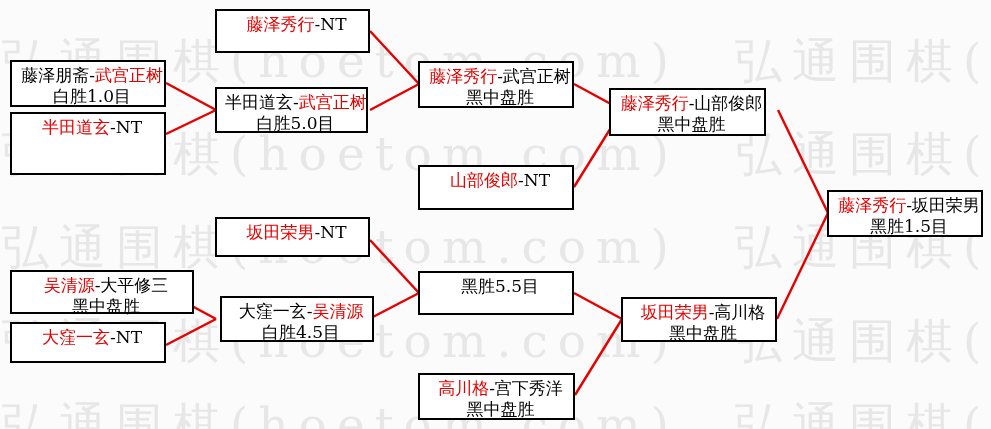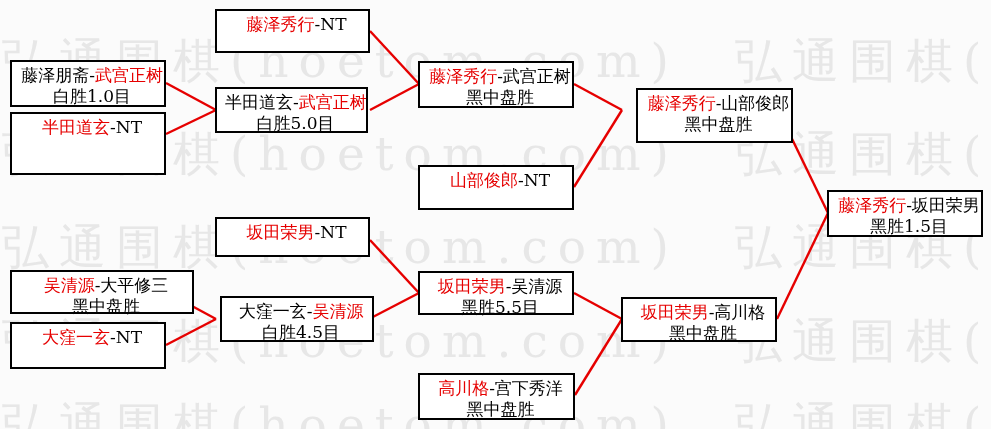--- a/index.html
+++ b/index.html
@@ -76,50 +76,49 @@
 
   <div class="box" style="left:418px;top:61px;width:156px;height:47px">
     <div class="ln"><span class="red">藤泽秀行</span><span>-武宫正树</span></div>
     <div class="ln">黑中盘胜</div>
   </div>
 
   <div class="box" style="left:418px;top:165px;width:156px;height:45px">
     <div class="ln"><span class="red">山部俊郎</span><span>-NT</span></div>
   </div>
 
-  <div class="box" style="left:636px;top:88px;width:157px;height:55px">
+  <div class="box" style="left:609px;top:88px;width:157px;height:48px">
     <div class="ln"><span class="red">藤泽秀行</span><span>-山部俊郎</span></div>
     <div class="ln">黑中盘胜</div>
   </div>
 
   <div class="box" style="left:827px;top:190px;width:156px;height:47px">
     <div class="ln"><span class="red">藤泽秀行</span><span>-坂田荣男</span></div>
     <div class="ln">黑胜1.5目</div>
   </div>
 
   <div class="box" style="left:215px;top:217px;width:155px;height:40px">
     <div class="ln"><span class="red">坂田荣男</span><span>-NT</span></div>
   </div>
 
   <div class="box" style="left:10px;top:270px;width:184px;height:44px">
     <div class="ln"><span class="red">吴清源</span><span>-大平修三</span></div>
     <div class="ln">黑中盘胜</div>
   </div>
 
-  <div class="box" style="left:10px;top:322px;width:156px;height:47px">
+  <div class="box" style="left:10px;top:322px;width:156px;height:41px">
     <div class="ln"><span class="red">大窪一玄</span><span>-NT</span></div>
   </div>
 
   <div class="box" style="left:220px;top:296px;width:154px;height:46px">
     <div class="ln"><span>大窪一玄-</span><span class="red">吴清源</span></div>
     <div class="ln">白胜4.5目</div>
   </div>
 
   <div class="box" style="left:418px;top:271px;width:156px;height:44px">
-    <div class="ln"><span class="red">坂田荣男</span><span>-吴清源</span></div>
     <div class="ln">黑胜5.5目</div>
   </div>
 
   <div class="box" style="left:418px;top:373px;width:157px;height:47px">
     <div class="ln"><span class="red">高川格</span><span>-宫下秀洋</span></div>
     <div class="ln">黑中盘胜</div>
   </div>
 
   <div class="box" style="left:621px;top:297px;width:156px;height:45px">
     <div class="ln"><span class="red">坂田荣男</span><span>-高川格</span></div>

